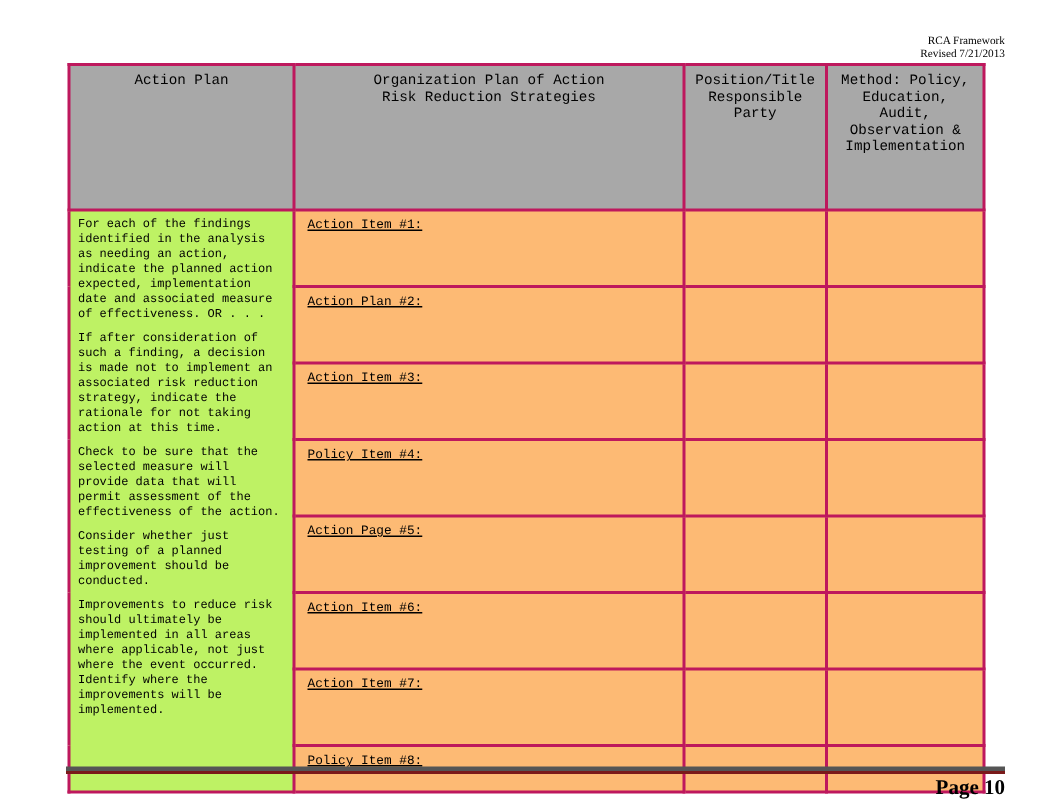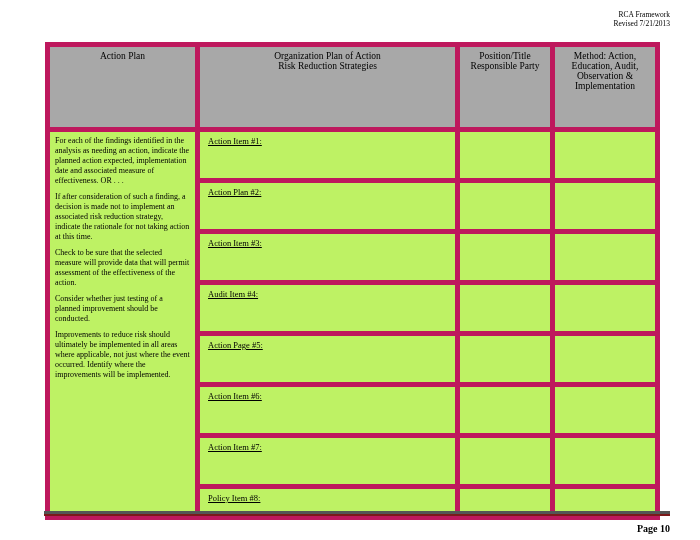--- a/index.html
+++ b/index.html
@@ -8,40 +8,41 @@
     height: 540px;
     background: #fff;
     font-family: Garamond, "Times New Roman", serif;
     font-size: 9px;
     color: #000;
     position: relative;
     overflow: hidden;
   }
   .header {
     position: absolute;
-    top: 10px;
+    top: 22px;
     right: 30px;
     text-align: right;
     font-size: 7.5px;
     line-height: 1.2;
   }
   .tablewrap {
     position: absolute;
     left: 45px;
     top: 42px;
     width: 610px;
   }
   table {
     border-collapse: collapse;
     width: 100%;
     table-layout: fixed;
   }
   td, th {
-    border: 5px solid #be185d;
+    border: 2px solid #be185d;
     vertical-align: top;
+    font-family: Liberation Mono, monospace;
   }
   .col-plan   { width: 150px; }
   .col-action { width: 260px; }
   .col-party  { width: 95px; }
   .col-method { width: 105px; }
   thead th {
     background: #a8a8a8;
     font-weight: normal;
     text-align: center;
     font-size: 9.5px;
@@ -58,38 +59,38 @@
     padding: 4px 5px;
   }
   .sidecell p { margin-bottom: 6px; }
   .action-label {
     font-size: 8.5px;
     text-decoration: underline;
     padding: 2px 4px;
   }
   .rowcell {
     height: 51px;
-    background: #bef264;
+    background: #fdba74;
     padding: 2px 4px;
   }
   .rowcell.short { height: 31px; }
   .footer-rule {
     position: absolute;
     left: 44px;
     right: 30px;
     bottom: 24px;
     height: 3px;
     border-top: 3px solid #555;
     border-bottom: 2px solid #7a1a1a;
   }
   .page-num {
     position: absolute;
     right: 30px;
     bottom: 6px;
-    font-size: 10px;
+    font-size: 14px;
     font-weight: bold;
   }
 </style>
 </head>
 <body>
 
 <div class="header">
   <div>RCA Framework</div>
   <div>Revised 7/21/2013</div>
 </div>
@@ -108,21 +109,21 @@
         <span>Action Plan</span>
       </th>
       <th>
         <span>Organization Plan of Action</span><br>
         <span>Risk Reduction Strategies</span>
       </th>
       <th>
         <span>Position/Title Responsible Party</span>
       </th>
       <th>
-        <span>Method: Action,</span><br>
+        <span>Method: Policy,</span><br>
         <span>Education, Audit,</span><br>
         <span>Observation &amp;</span><br>
         <span>Implementation</span>
       </th>
     </tr>
   </thead>
   <tbody>
     <tr>
       <td class="sidecell" rowspan="8">
         <p>For each of the findings identified in the analysis as needing an action, indicate the planned action expected, implementation date and associated measure of effectiveness.  OR . . .</p>
@@ -146,21 +147,21 @@
     </tr>
     <tr>
       <td class="rowcell">
             <div class="action-label">Action Item #3:</div>
           </td>
       <td class="rowcell"></td>
       <td class="rowcell"></td>
     </tr>
     <tr>
       <td class="rowcell">
-            <div class="action-label">Audit Item #4:</div>
+            <div class="action-label">Policy Item #4:</div>
           </td>
       <td class="rowcell"></td>
       <td class="rowcell"></td>
     </tr>
     <tr>
       <td class="rowcell">
             <div class="action-label">Action Page #5:</div>
           </td>
       <td class="rowcell"></td>
       <td class="rowcell"></td>

